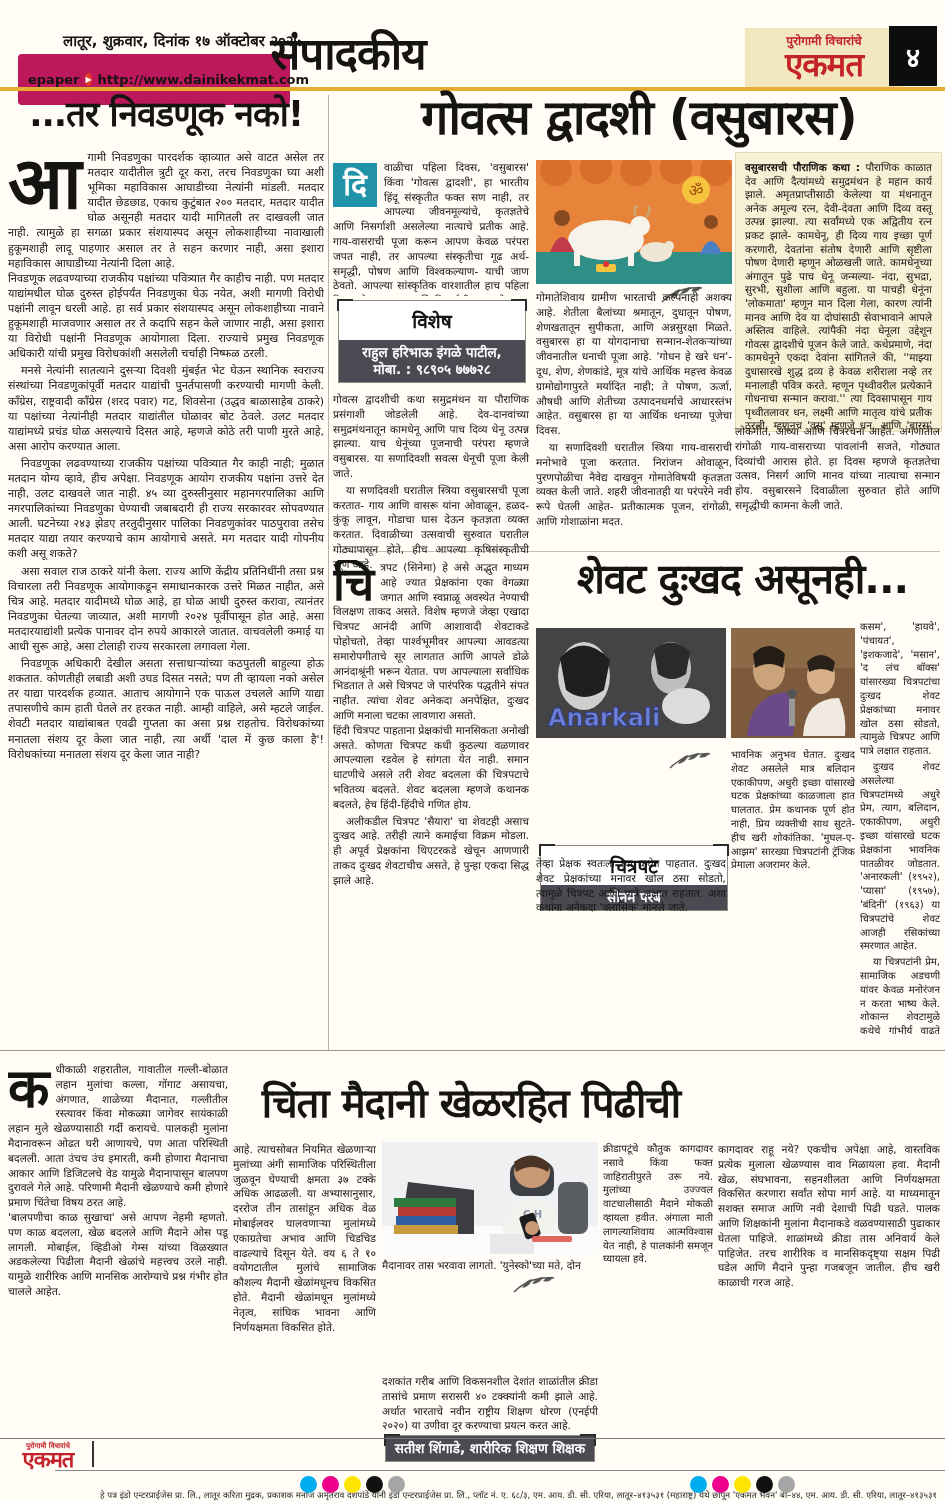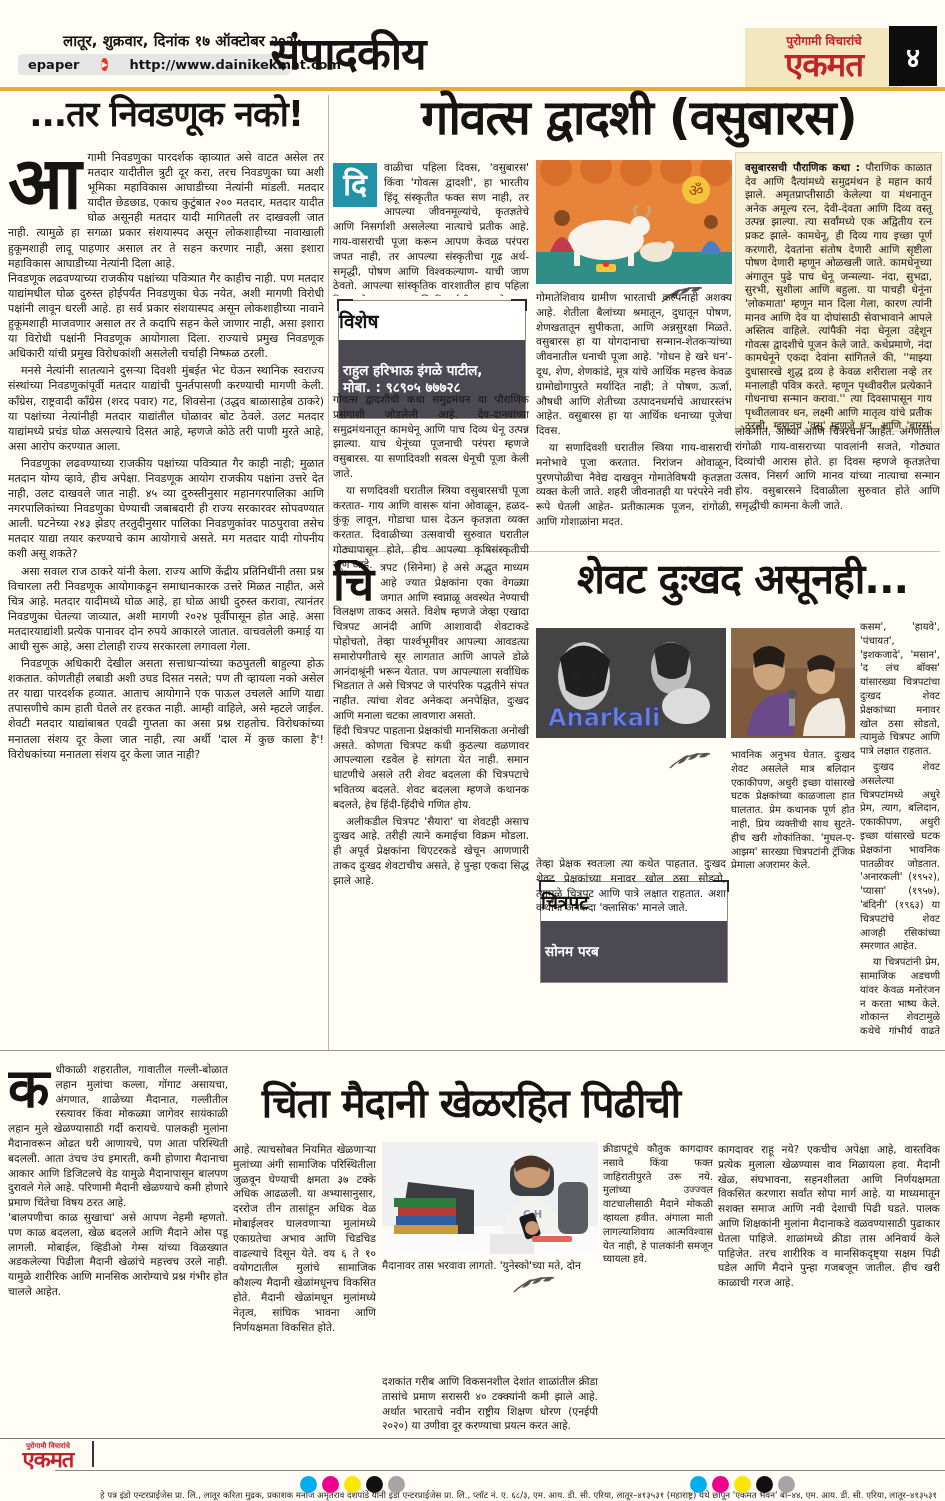--- a/index.html
+++ b/index.html
@@ -4,48 +4,48 @@
 <style>
   html,body{margin:0;padding:0;}
   body{
     width:945px;height:1501px;position:relative;overflow:hidden;
     background:#fffdf6;color:#161412;
     font-family:"DejaVu Sans",sans-serif;
   }
   .abs{position:absolute;}
   
   .dateline{font-size:15px;font-weight:bold;letter-spacing:0;}
-  .epaper-strip{background:#e5e5e5;border-radius:4px;display:flex;align-items:center;gap:22px;
-    padding:3px 10px;font-size:13px;font-weight:bold;}
+  .epaper-strip{background:#be185d;border-radius:4px;display:flex;align-items:center;gap:6px;
+    padding:18px 10px;font-size:13px;font-weight:bold;}
   .epaper-dot{width:13px;height:13px;border-radius:50%;background:#e23a27;display:inline-flex;
     align-items:center;justify-content:center;color:#fff;font-size:8px;line-height:13px;}
   .section-title{font-size:44px;font-weight:800;letter-spacing:-1px;}
   .masthead-box{background:#f3e7c0;text-align:center;padding:4px 10px 2px;}
   .masthead-tagline{color:#c3222b;font-size:12px;font-weight:bold;}
   .masthead-name{color:#c3222b;font-size:33px;font-weight:800;line-height:32px;letter-spacing:-1px;}
   .pageno-box{background:#0d0d0d;color:#fff;display:flex;align-items:center;justify-content:center;
     font-size:27px;font-weight:bold;}
   .gold-rule{background:#e6ad33;height:4px;}
   .vrule{width:1px;background:#b9b4a8;}
   .hrule{height:1px;background:#9a958a;}
   
   .headline{font-weight:800;line-height:1.05;letter-spacing:-1px;text-align:center;}
   .col{font-size:10.6px;line-height:14.8px;text-align:justify;overflow:hidden;}
   .col p{margin:0 0 2px;text-indent:13px;}
   .col p:first-child{text-indent:0;}
   .lead-wrap{overflow:hidden;}
   .dropcap{float:left;font-weight:bold;font-size:64px;line-height:54px;padding:4px 6px 0 0;}
   .dropcap-box{float:left;width:44px;height:44px;background:#2193a8;color:#fff;font-size:30px;
     font-weight:bold;display:flex;align-items:center;justify-content:center;margin:3px 7px 2px 0;}
-  .byline-box{border:1px solid #8f8b80;background:#fff;text-align:left;position:relative;}
+  .byline-box{border:1px solid #8f8b80;background:#fff;text-align:center;position:relative;}
   .byline-box .corner{position:absolute;width:14px;height:10px;border-top:2px solid #2b2b2b;top:-2px;}
   .byline-box .corner.l{left:-2px;border-left:2px solid #2b2b2b;}
   .byline-box .corner.r{right:-2px;border-right:2px solid #2b2b2b;}
   .byline-title{font-size:19px;font-weight:800;padding:7px 0 6px;}
-  .byline-bar{background:#4b4a52;color:#fff;font-size:13.5px;font-weight:bold;padding:22px 4px;line-height:17px;}
+  .byline-bar{background:#4b4a52;color:#fff;font-size:13.5px;font-weight:bold;padding:4px 4px;line-height:17px;}
   .leaf{position:absolute;}
   .sidebar-box{background:#f9f1d6;border:1px solid #e4d9b4;padding:8px 9px;font-size:10.4px;
     line-height:13.6px;text-align:justify;overflow:hidden;}
   .sidebar-box b{font-weight:800;}
   .photo{overflow:hidden;display:block;}
   .caption-line{font-size:10.4px;line-height:14px;text-align:justify;overflow:hidden;}
   
   .footer-logo-tag{color:#c3222b;font-size:7px;font-weight:bold;line-height:7px;}
   .footer-logo-name{color:#c3222b;font-size:22px;font-weight:800;line-height:20px;letter-spacing:-1px;}
   .imprint{font-size:8.6px;line-height:12.5px;color:#222;overflow:hidden;margin-top:48px;}

